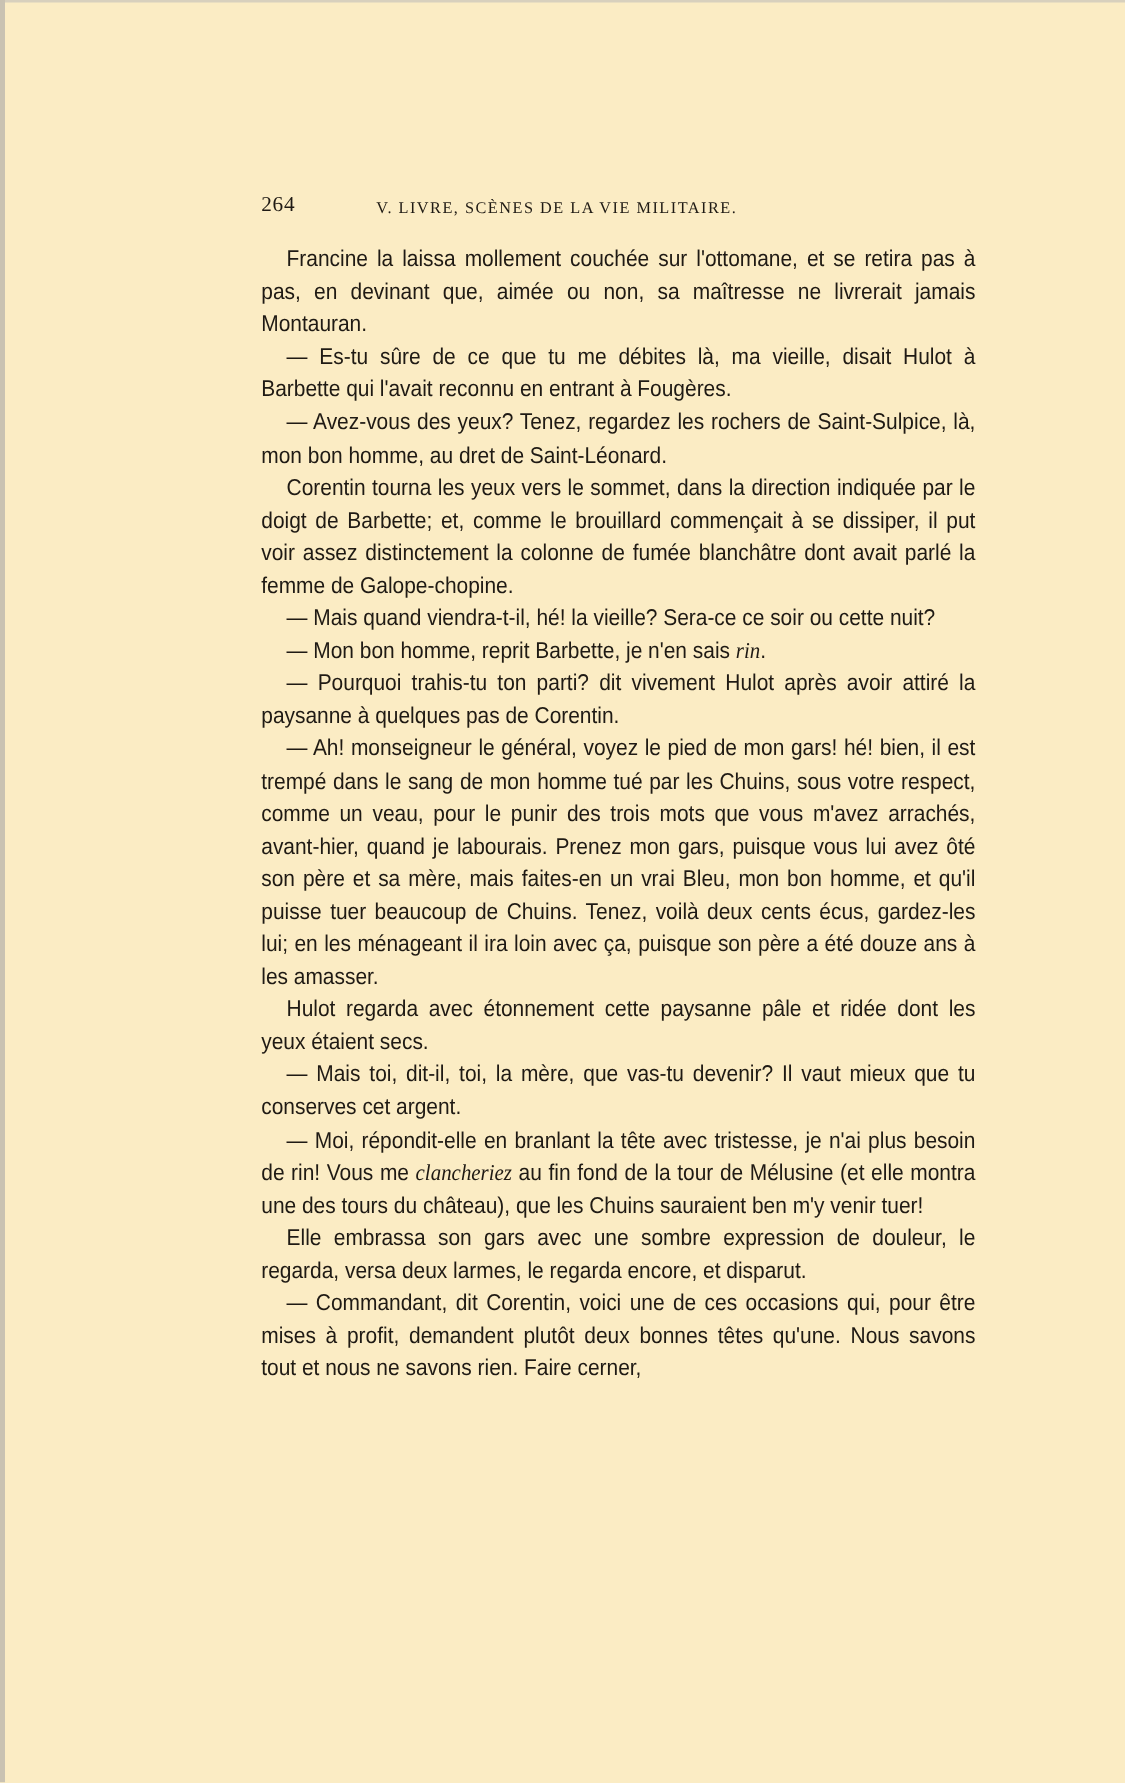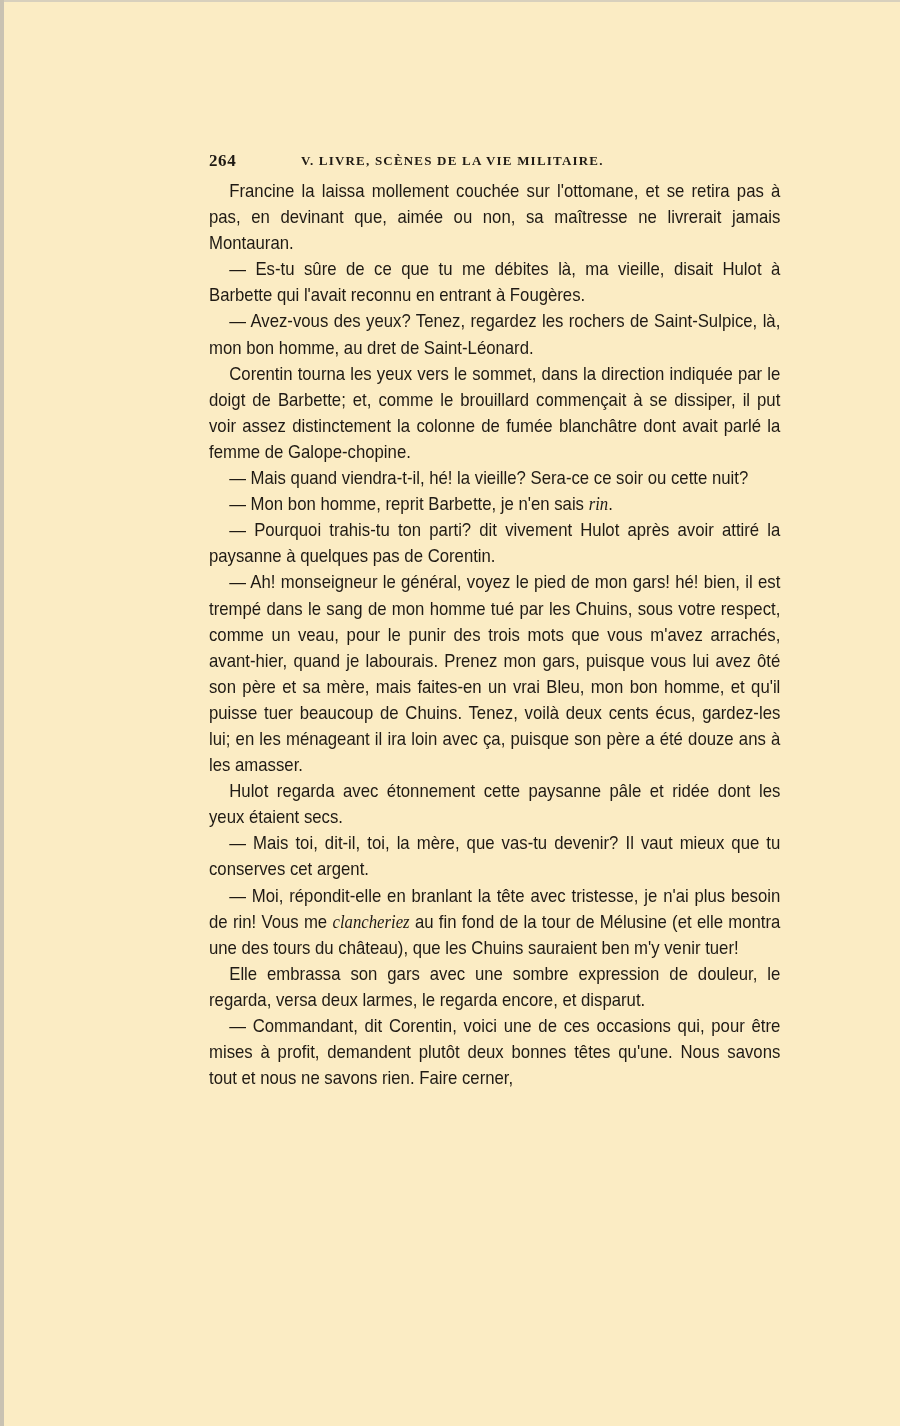--- a/index.html
+++ b/index.html
@@ -9,27 +9,27 @@
     position: relative;
     font-family: "Liberation Serif", "DejaVu Serif", serif;
     color: #1f1a14;
   }
   .edge-left { position: absolute; left: 0; top: 0; width: 4px; height: 1426px; background: #c9c2b2; }
   .edge-top { position: absolute; left: 0; top: 0; width: 900px; height: 2px; background: #d8d0bd; }
   .page {
     position: absolute; left: 209px; top: 148px; width: 571px;
   }
   .running-head {
-    display: flex; align-items: center; height: 26px;
-    font-family: "Liberation Serif", serif; font-weight: bold;
+    display: flex; align-items: flex-end; height: 26px;
+    font-family: "Liberation Serif", serif; font-weight: normal;
     font-size: 17px; letter-spacing: 0.6px;
   }
   .page-number { width: 92px; font-size: 17px; }
   .head-title { font-variant: small-caps; letter-spacing: 1.2px; font-size: 13px; }
-  .text { margin-top: 4px; }
+  .text { margin-top: 20px; }
   .para {
     font-family: "Liberation Sans Narrow", "Liberation Sans", sans-serif;
     font-stretch: condensed;
     font-size: 18.2px;
     line-height: 26.1px;
     text-align: justify;
     text-indent: 22px;
     margin: 0;
     transform: scaleX(0.92);
     transform-origin: left top;

